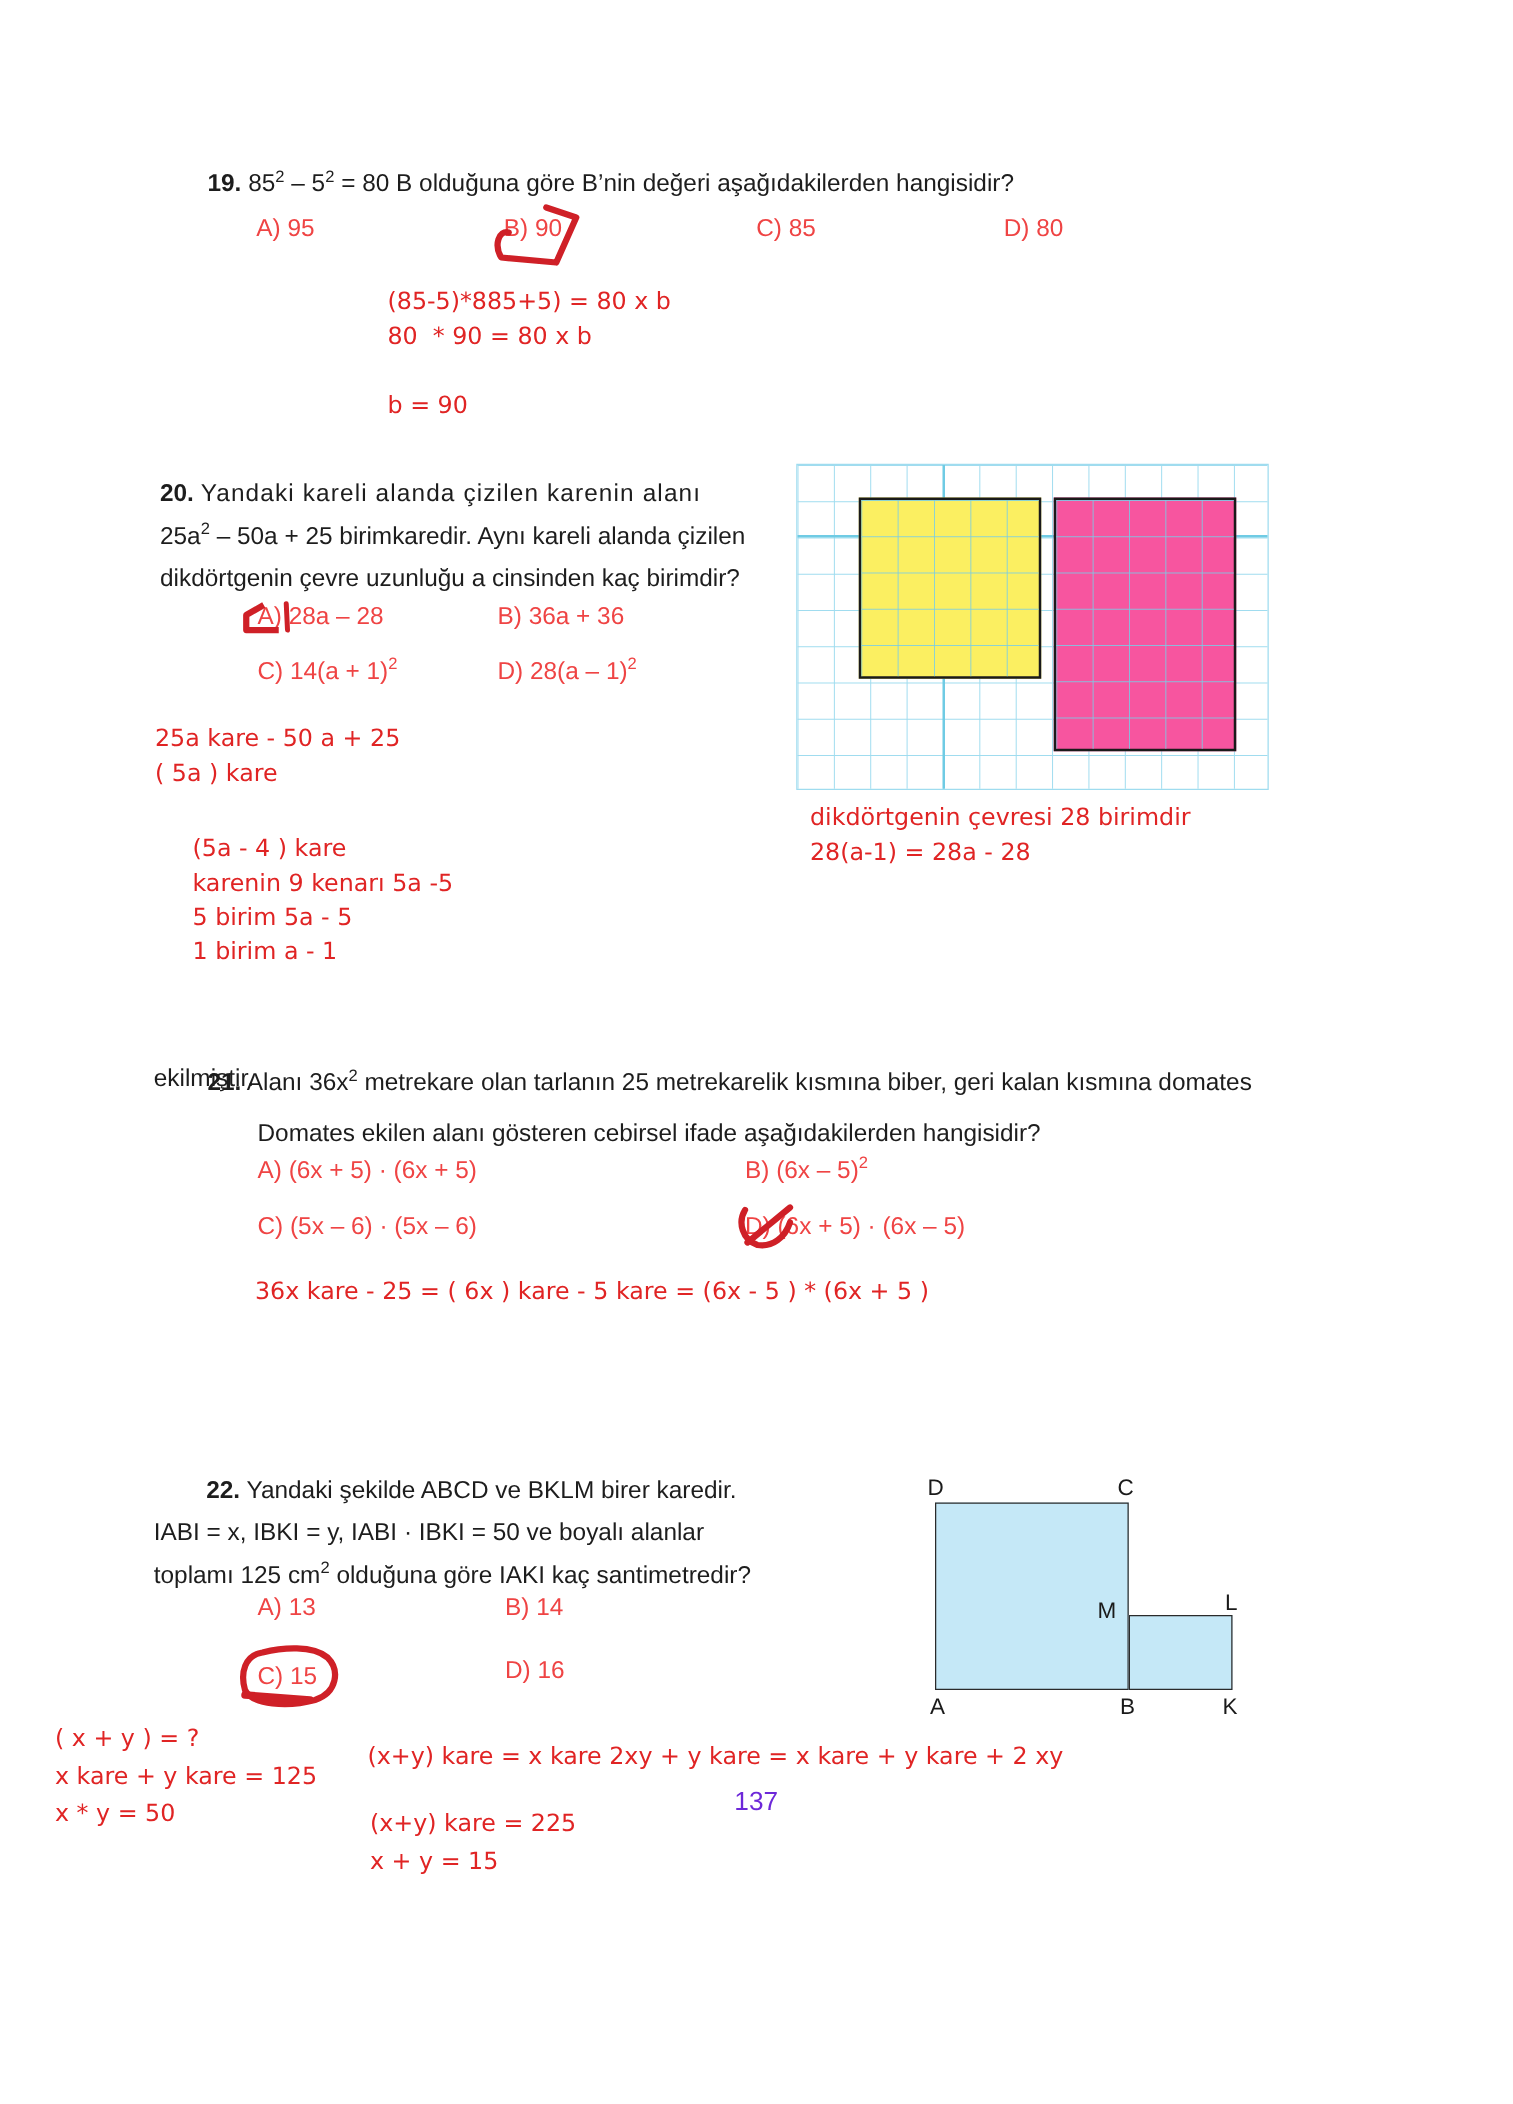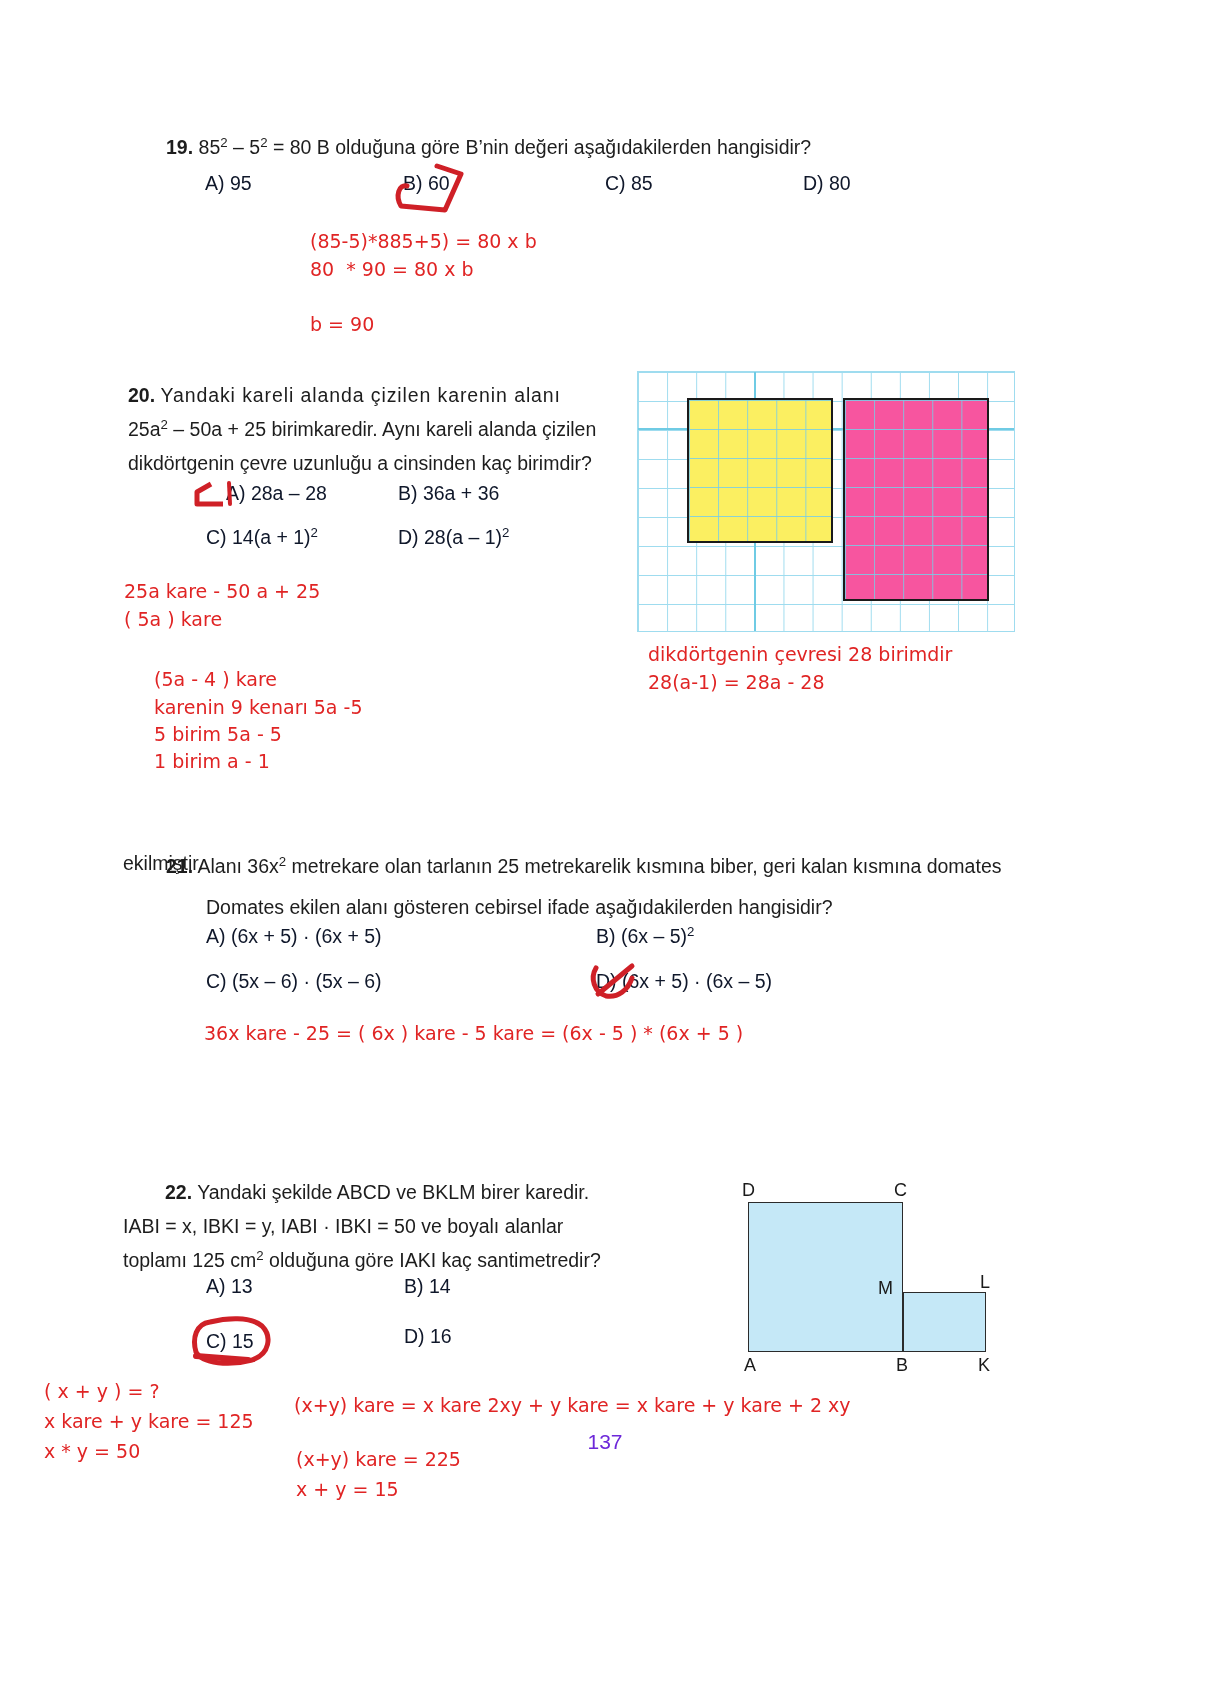--- a/index.html
+++ b/index.html
@@ -10,21 +10,21 @@
     font-family:"Liberation Sans", sans-serif;
     color:#1a1a1a;
     position:relative;
     overflow:hidden;
   }
   .page { position:relative; width:1210px; height:1683px; }
 
   
   .qnum { font-weight:bold; }
   .body-text { font-size:19.5px; line-height:34px; color:#1d1d1d; }
-  .opt { font-size:19.5px; color:#0f172a; white-space:nowrap; }
+  .opt { font-size:19.5px; color:#ef4444; white-space:nowrap; }
   sup { font-size:0.68em; vertical-align:super; line-height:0; }
 
   
   .hand {
     color:#e02424;
     font-family:"DejaVu Sans", sans-serif;
     font-size:19px;
     line-height:27px;
     white-space:pre;
   }
@@ -110,21 +110,21 @@
 
   <div class="abs" id="q19">
     <div class="body-text">
       <span class="qnum">19.</span>
       <span>85</span><sup>2</sup><span> – 5</span><sup>2</sup><span> = 80  B olduğuna göre B’nin değeri aşağıdakilerden hangisidir?</span>
     </div>
   </div>
 
   <div id="q19-opts">
     <div class="opt" style="left:0px;  top:0px;">A) 95</div>
-    <div class="opt" style="left:198px;top:0px;">B) 60</div>
+    <div class="opt" style="left:198px;top:0px;">B) 90</div>
     <div class="opt" style="left:400px;top:0px;">C) 85</div>
     <div class="opt" style="left:598px;top:0px;">D) 80</div>
   </div>
 
   <svg class="mark" style="left:385px; top:160px;" width="92" height="62">
     <path d="M22 26 C14 24 10 36 16 46 L60 50 L76 14 L52 6" fill="none" stroke="#cf2027" stroke-width="5" stroke-linecap="round" stroke-linejoin="round"></path>
   </svg>
 
   <div class="abs hand" style="left:310px; top:228px;">(85-5)*885+5) = 80 x b</div>
   <div class="abs hand" style="left:310px; top:256px;">80  * 90 = 80 x b</div>
@@ -135,21 +135,21 @@
       <span class="qnum">20.</span>
       <span style="letter-spacing:0.9px;">Yandaki kareli alanda çizilen karenin alanı</span>
     </div>
     <div class="body-text">
       <span>25a</span><sup>2</sup><span> – 50a + 25 birimkaredir. Aynı kareli alanda çizilen</span>
     </div>
     <div class="body-text">dikdörtgenin çevre uzunluğu a cinsinden kaç birimdir?</div>
   </div>
 
   <div id="q20-opts">
-    <div class="opt" style="left:0px;  top:0px;margin-left:20px;">A) 28a – 28</div>
+    <div class="opt" style="left:0px;  top:0px;">A) 28a – 28</div>
     <div class="opt" style="left:192px;top:0px;">B) 36a + 36</div>
     <div class="opt" style="left:0px;  top:44px;"><span>C) 14(a + 1)</span><sup>2</sup></div>
     <div class="opt" style="left:192px;top:44px;"><span>D) 28(a – 1)</span><sup>2</sup></div>
   </div>
 
   <svg class="mark" style="left:191px; top:480px;" width="44" height="30">
     <path d="M20 4 L6 12 L6 24 L32 24" fill="none" stroke="#cf2027" stroke-width="5" stroke-linejoin="round"></path>
     <path d="M38 3 L39 24" fill="none" stroke="#cf2027" stroke-width="4" stroke-linecap="round"></path>
   </svg>
 

